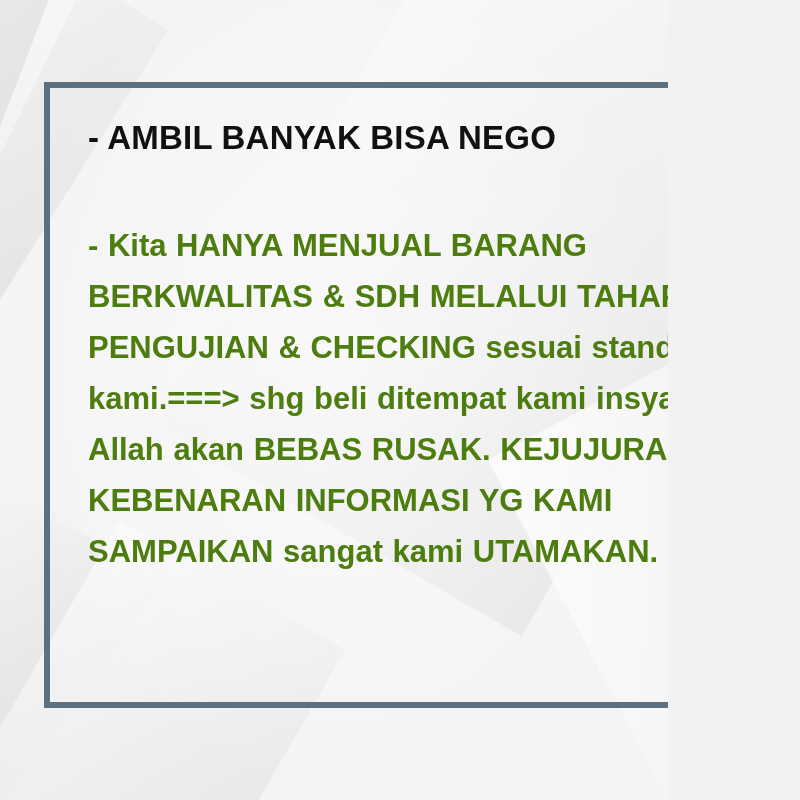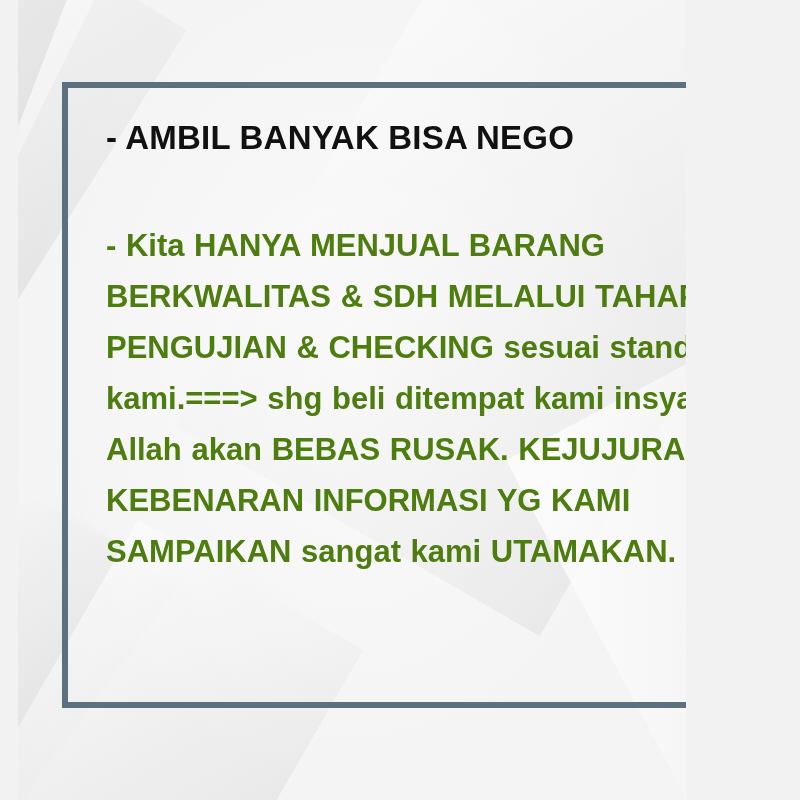--- a/index.html
+++ b/index.html
@@ -13,21 +13,20 @@
     font-family: "Liberation Sans", sans-serif;
     background: #f2f2f2;
   }
 
   .canvas {
     position: relative;
     width: 668px;
     height: 800px;
     background: #f4f4f4;
     overflow: hidden;
-    margin-left: 18px;
   }
 
   
   .bg-layer {
     position: absolute;
     inset: 0;
     overflow: hidden;
   }
   .shard {
     position: absolute;

